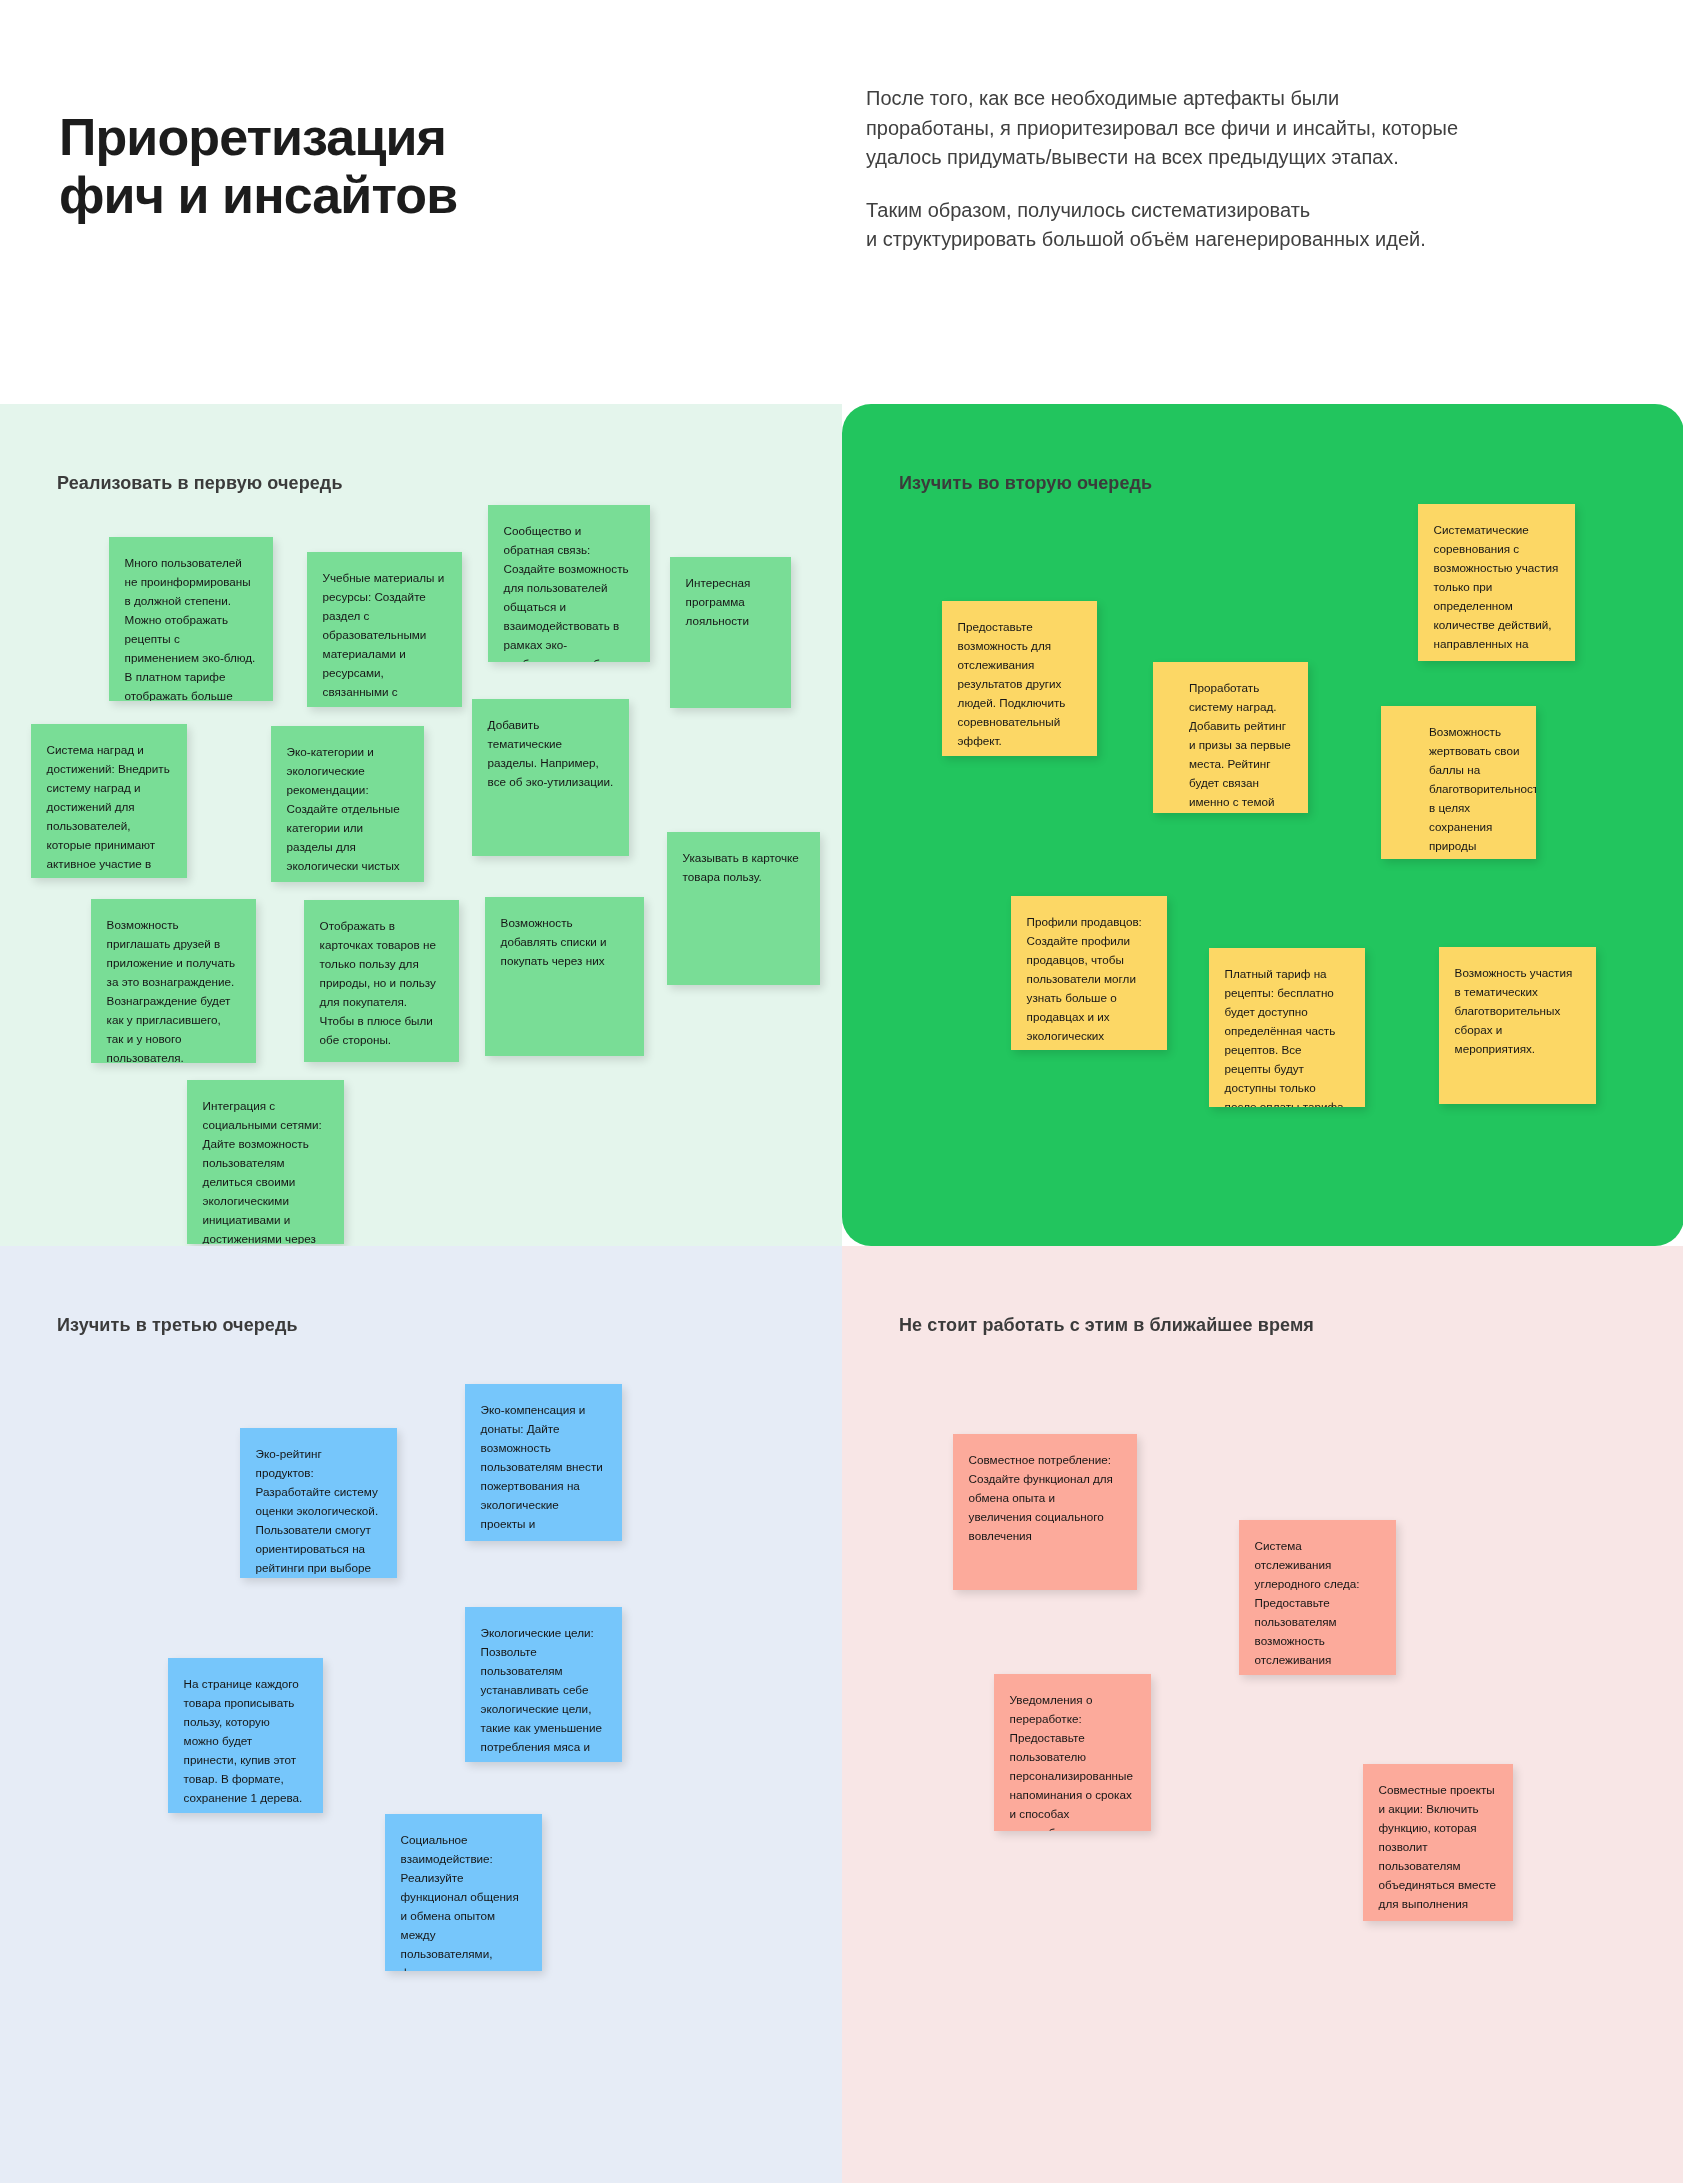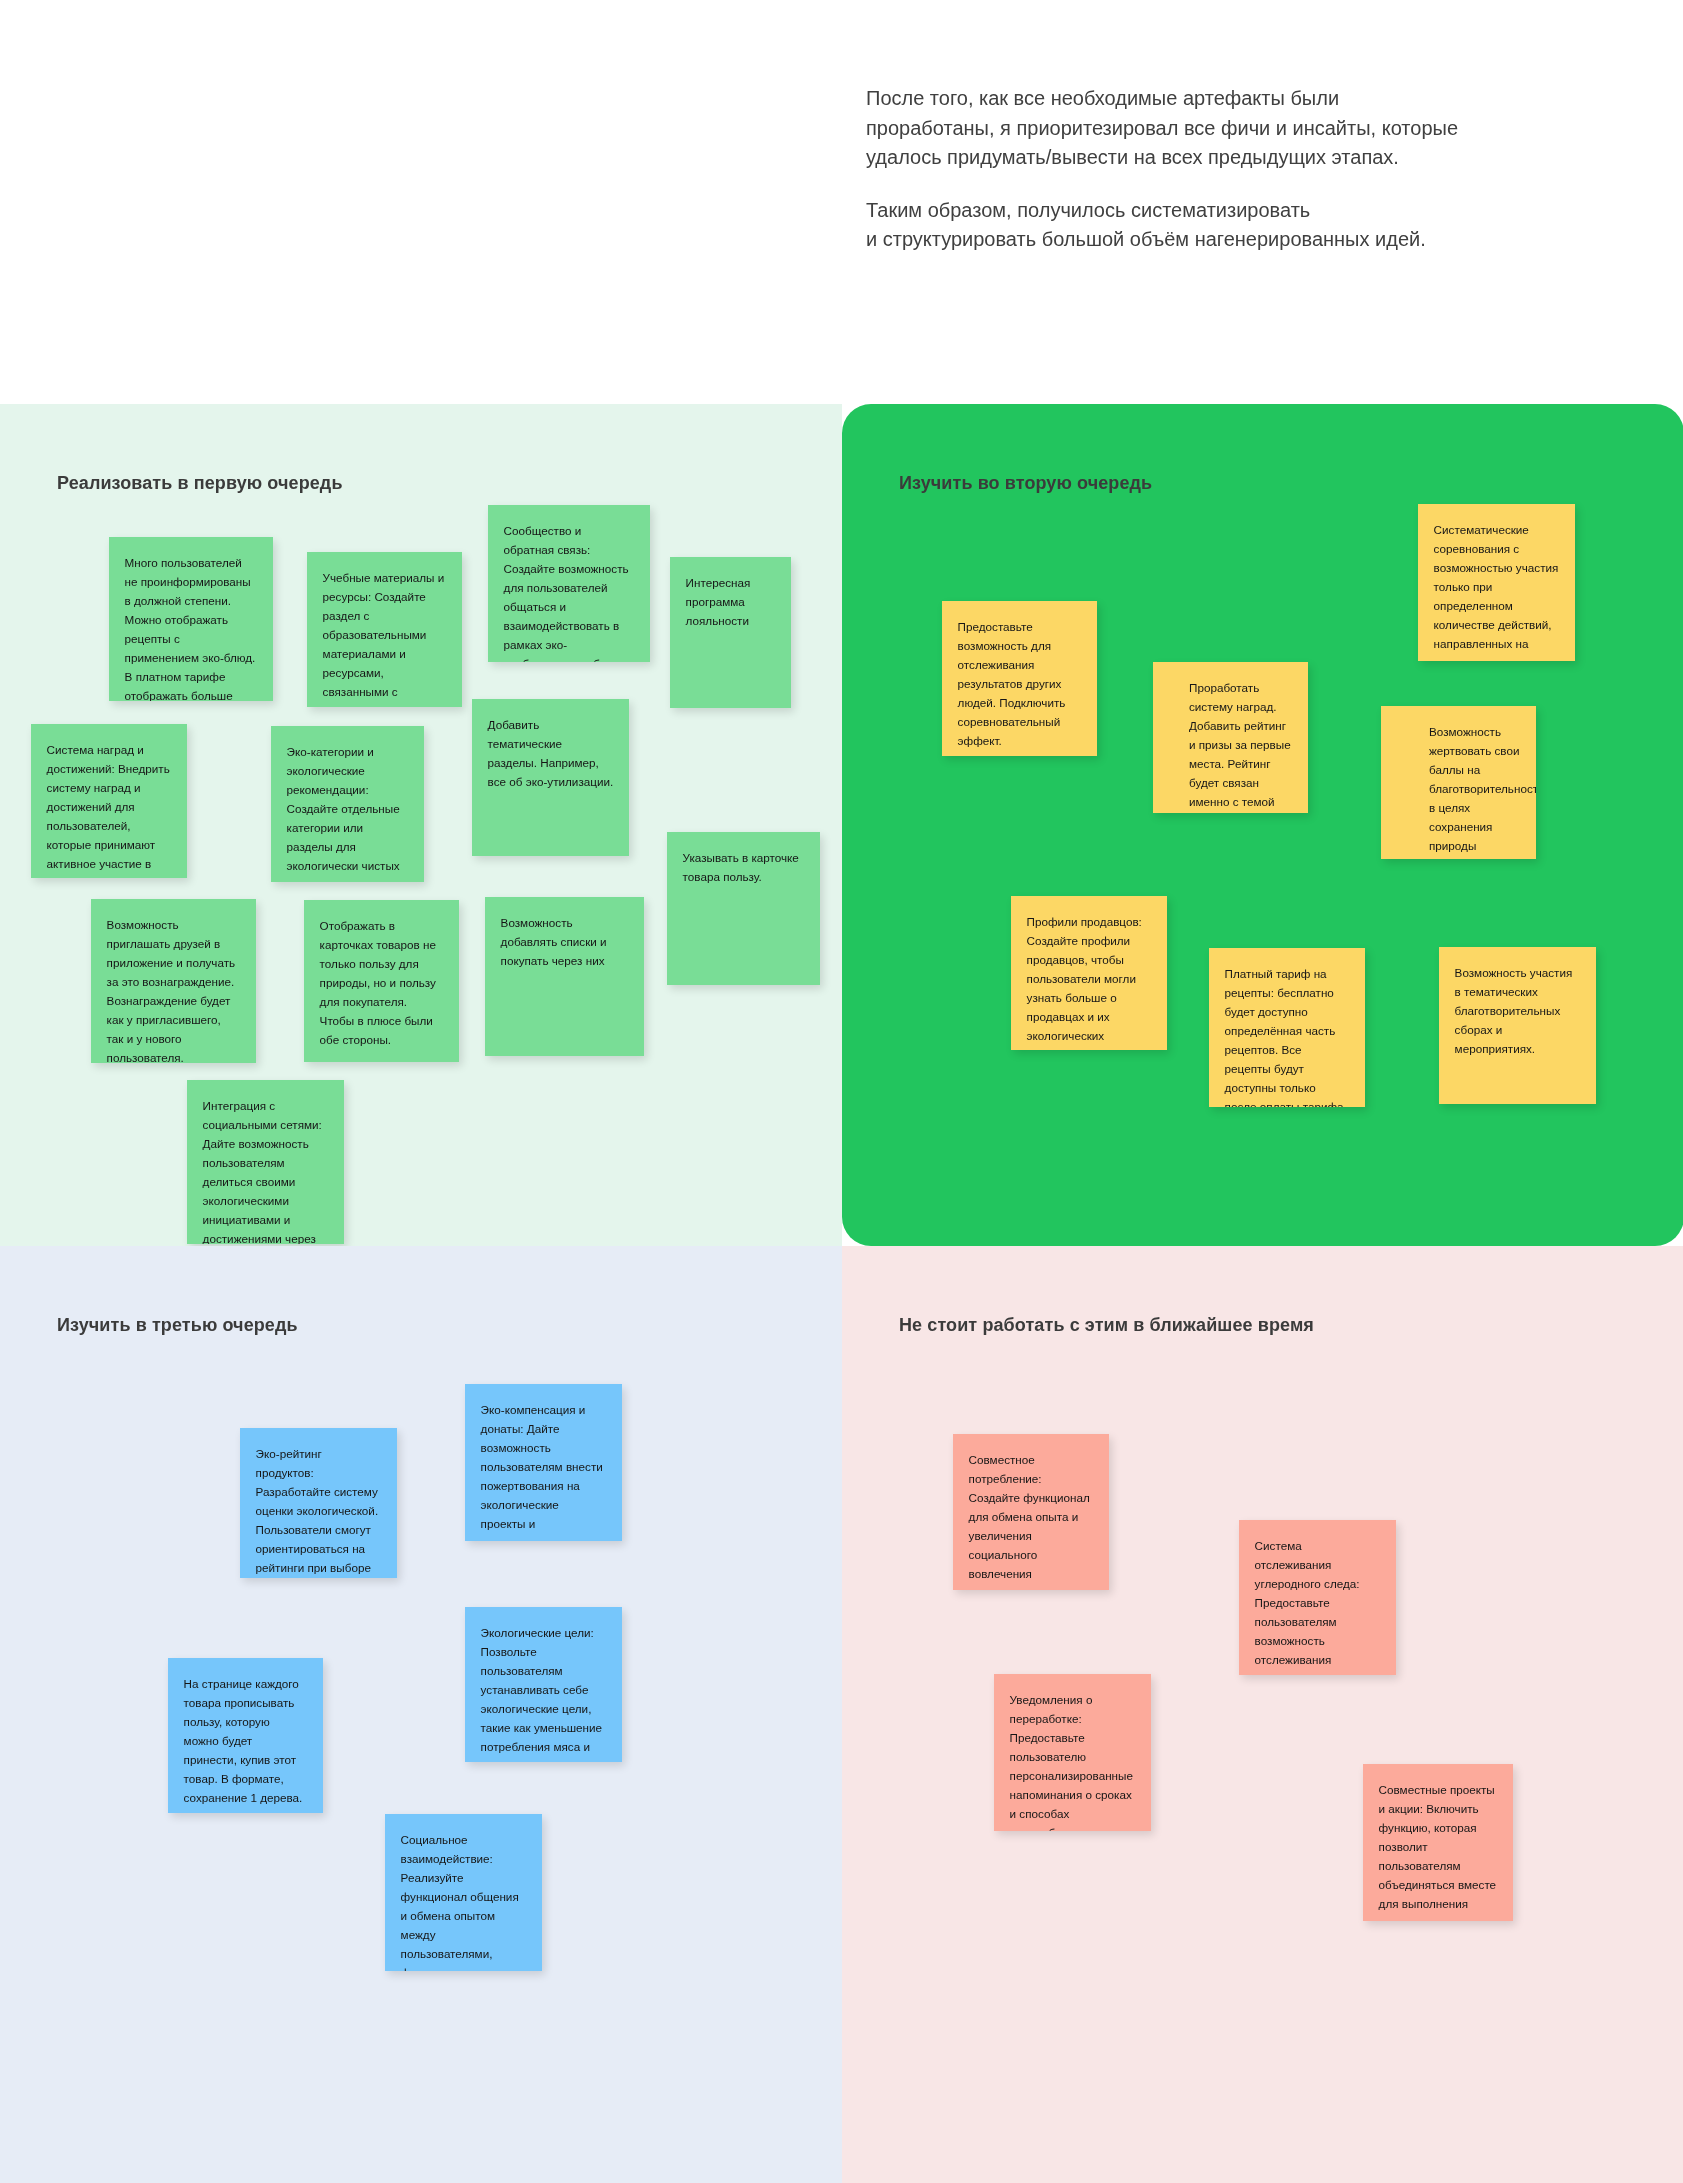--- a/index.html
+++ b/index.html
@@ -97,20 +97,22 @@
   }
   .note.green  { background: #79dd96; }
   .note.yellow { background: #fcd765; }
   .note.blue   { background: #76c6fb; }
   .note.pink   { background: #fcaa9b; }
 </style>
 </head>
 <body>
 
 <div class="header">
+  <h1 class="page-title">Приоретизация
+фич и инсайтов</h1>
   <div class="intro">
     <p>После того, как все необходимые артефакты были
 проработаны, я приоритезировал все фичи и инсайты, которые
 удалось придумать/вывести на всех предыдущих этапах.</p>
     <p>Таким образом, получилось систематизировать
 и структурировать большой объём нагенерированных идей.</p>
   </div>
 </div>
 
 <div class="board">
@@ -153,21 +155,21 @@
         <div class="note blue" style="left: 465px; top: 138px; width: 157px; height: 157px;">Эко-компенсация и донаты: Дайте возможность пользователям внести пожертвования на экологические проекты и организации через приложение.</div>
         <div class="note blue" style="left: 168px; top: 412px; width: 155px; height: 155px;">На странице каждого товара прописывать пользу, которую можно будет принести, купив этот товар. В формате, сохранение 1 дерева. Сохранение 1 животного.</div>
         <div class="note blue" style="left: 465px; top: 361px; width: 157px; height: 155px;">Экологические цели: Позвольте пользователям устанавливать себе экологические цели, такие как уменьшение потребления мяса и т.д.</div>
         <div class="note blue" style="left: 385px; top: 568px; width: 157px; height: 157px;">Социальное взаимодействие: Реализуйте функционал общения и обмена опытом между пользователями, форумы.</div>
       </div>
   </section>
 
   <section class="quadrant" id="q-pink">
     <div class="quadrant-title">Не стоит работать с этим в ближайшее время</div>
     <div class="notes-layer">
-        <div class="note pink" style="left: 111px; top: 188px; width: 156px; height: 156px;">Совместное потребление: Создайте функционал для обмена опыта и увеличения социального вовлечения</div>
+        <div class="note pink" style="left: 111px; top: 188px; width: 184px; height: 156px;">Совместное потребление: Создайте функционал для обмена опыта и увеличения социального вовлечения</div>
         <div class="note pink" style="left: 397px; top: 274px; width: 157px; height: 155px;">Система отслеживания углеродного следа: Предоставьте пользователям возможность отслеживания углеродного следа, на основе покупок</div>
         <div class="note pink" style="left: 152px; top: 428px; width: 157px; height: 157px;">Уведомления о переработке: Предоставьте пользователю персонализированные напоминания о сроках и способах переработки различных продуктов</div>
         <div class="note pink" style="left: 521px; top: 518px; width: 150px; height: 157px;">Совместные проекты и акции: Включить функцию, которая позволит пользователям объединяться вместе для выполнения совместных проектов, инициатив и акций</div>
       </div>
   </section>
 
 </div>
 
 
 </body></html>

